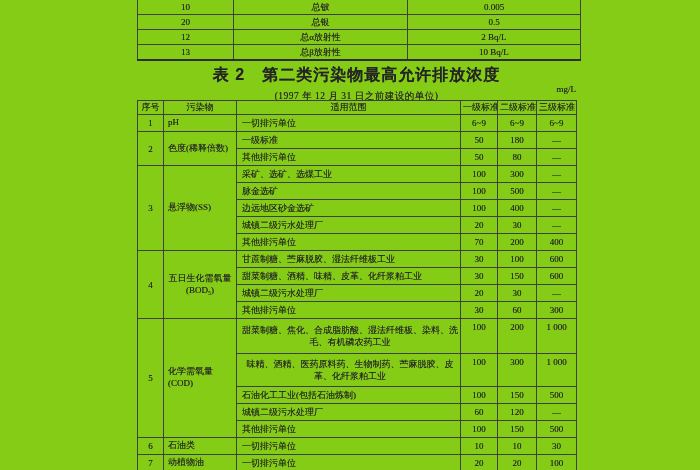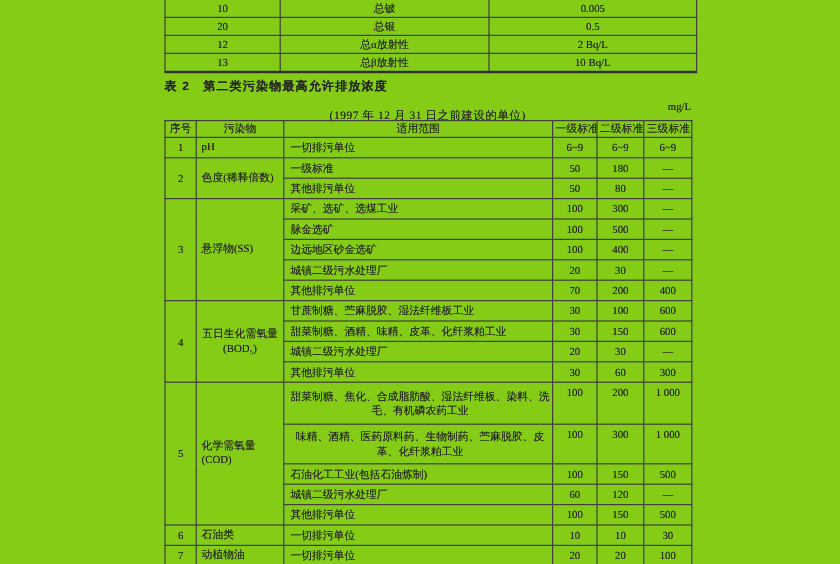--- a/index.html
+++ b/index.html
@@ -23,21 +23,21 @@
   }
   
   .upper-table{
     position:absolute;left:137px;top:-1px;width:443px;
     border-bottom:2px solid #2e2e2e;
   }
   .upper-table td{height:14px;}
   
   .t2-title{
     position:absolute;left:137px;top:65px;width:439px;
-    text-align:left;font-size:10px;font-weight:bold;
+    text-align:center;font-size:16px;font-weight:bold;
     font-family:"Liberation Sans","DejaVu Sans",sans-serif;
     letter-spacing:1px;
   }
   .t2-subtitle{
     position:absolute;left:137px;top:90px;width:439px;
     text-align:center;font-size:9.5px;letter-spacing:0.5px;
   }
   .unit-label{
     position:absolute;top:84px;right:124px;font-size:9px;
   }

